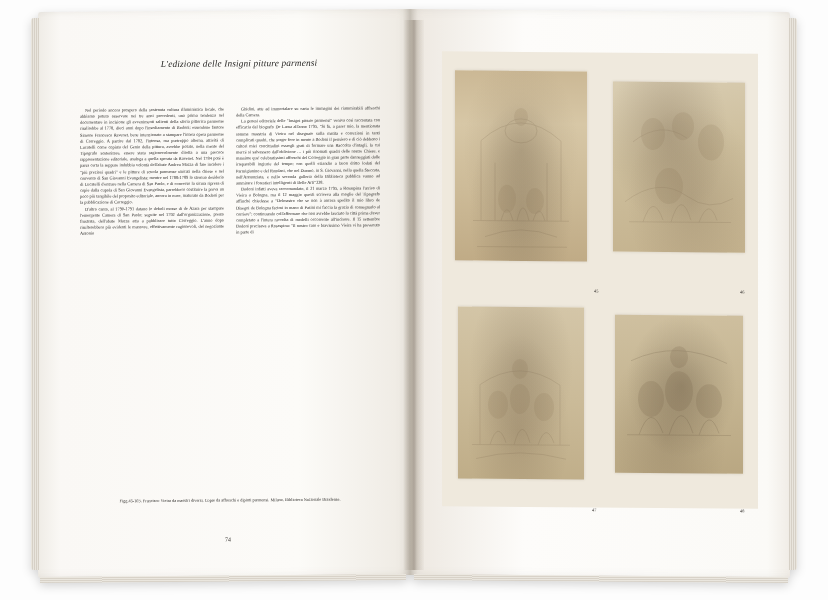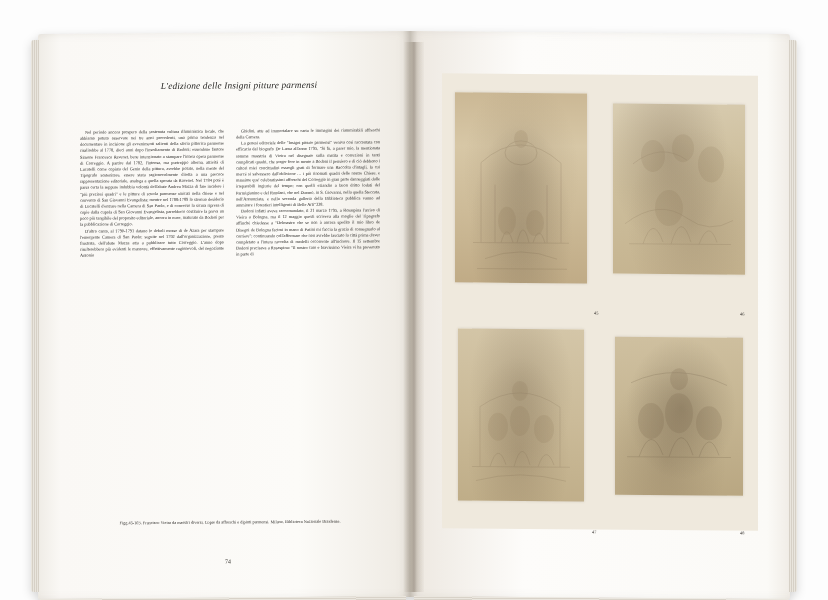--- a/index.html
+++ b/index.html
@@ -18,21 +18,21 @@
   .scene {
     position: relative;
     width: 828px;
     height: 600px;
     background: #fdfdfd;
   }
 
   .book {
     position: absolute;
     left: 38px;
-    top: 34px;
+    top: 12px;
     width: 752px;
     height: 566px;
     display: flex;
     filter: drop-shadow(0 3px 5px rgba(0,0,0,0.16));
   }
 
   .leaf {
     position: relative;
     background: #f7f5f1;
     box-sizing: border-box;

